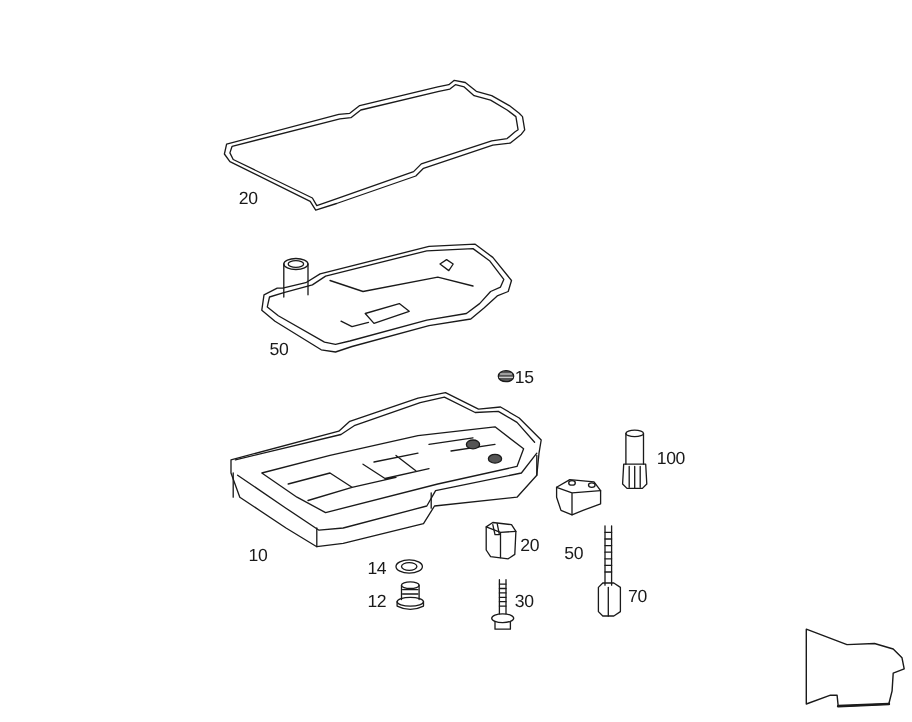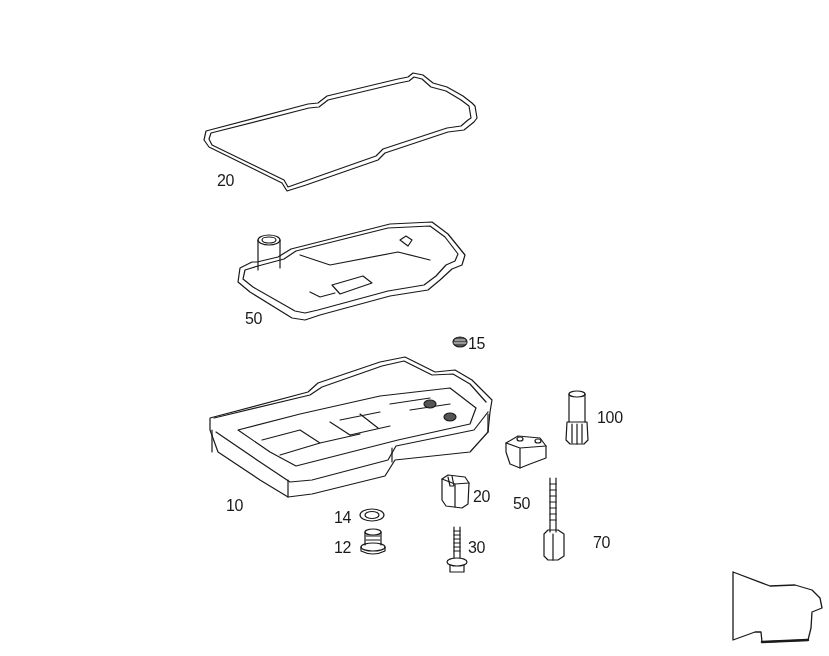--- a/index.html
+++ b/index.html
@@ -103,14 +103,14 @@
   <span class="callout" style="left:217px;top:173px">20</span>
   <span class="callout" style="left:245px;top:311px">50</span>
   <span class="callout" style="left:468px;top:336px">15</span>
   <span class="callout" style="left:226px;top:498px">10</span>
   <span class="callout" style="left:597px;top:410px">100</span>
   <span class="callout" style="left:513px;top:496px">50</span>
   <span class="callout" style="left:473px;top:489px">20</span>
   <span class="callout" style="left:334px;top:510px">14</span>
   <span class="callout" style="left:334px;top:540px">12</span>
   <span class="callout" style="left:468px;top:540px">30</span>
-  <span class="callout" style="left:593px;top:535px">70</span>
+  <span class="callout" style="left:571px;top:535px">70</span>
 </div>
 
 </body></html>

